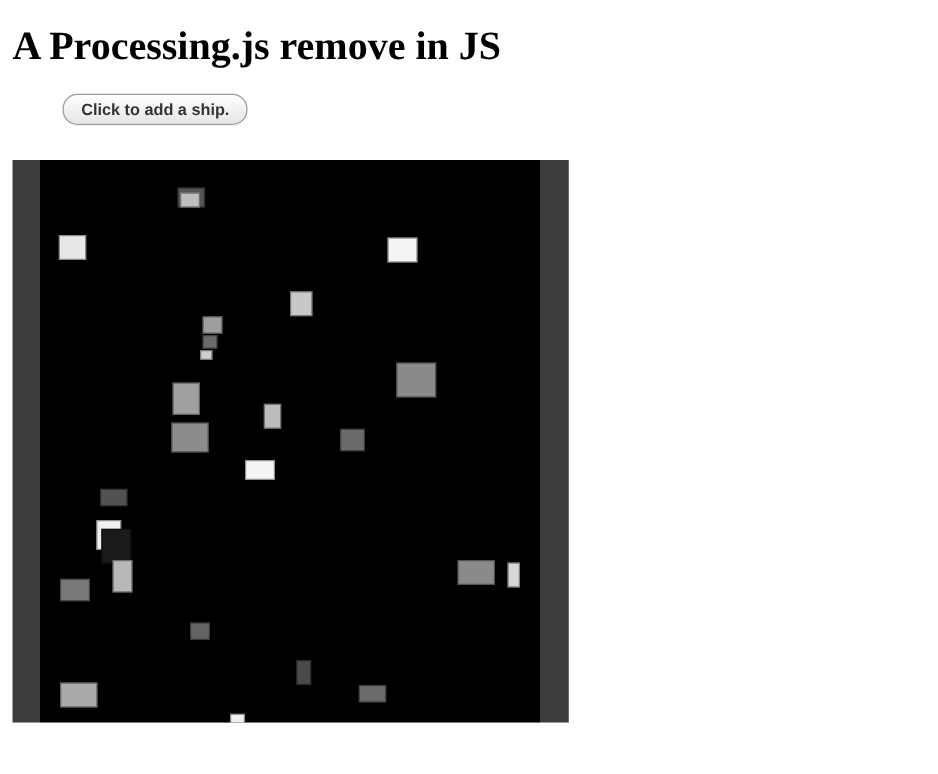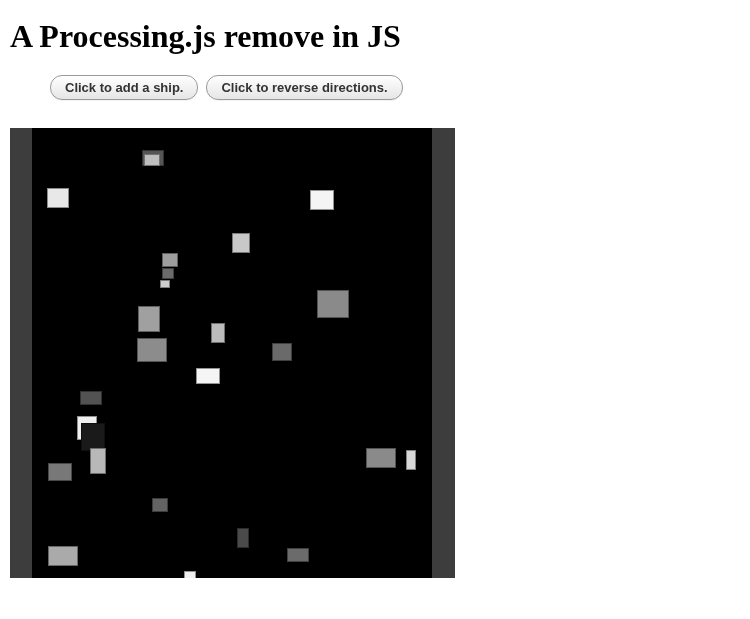--- a/index.html
+++ b/index.html
@@ -51,21 +51,20 @@
       border: 1px solid rgba(0,0,0,0.4);
     }
   </style>
 </head>
 <body>
 
 <h1>A Processing.js remove in JS</h1>
 
 <div class="button-row">
   <button>Click to add a ship.</button>
-  <button>Click to reverse directions.</button>
 </div>
 
 <div class="canvas-wrap" style="width: 445px; height: 450px; background: rgb(61, 61, 61);">
   <div class="canvas-inner" id="canvas-inner" style="left: 22px; width: 400px; background: rgb(0, 0, 0);">
       <div class="ship" style="left: 110px; top: 22px; width: 20px; height: 14px; background: rgb(85, 85, 85);"></div>
       <div class="ship" style="left: 112px; top: 26px; width: 14px; height: 10px; background: rgb(191, 191, 191);"></div>
       <div class="ship" style="left: 15px; top: 60px; width: 20px; height: 18px; background: rgb(232, 232, 232);"></div>
       <div class="ship" style="left: 278px; top: 62px; width: 22px; height: 18px; background: rgb(245, 245, 245);"></div>
       <div class="ship" style="left: 200px; top: 105px; width: 16px; height: 18px; background: rgb(200, 200, 200);"></div>
       <div class="ship" style="left: 130px; top: 125px; width: 14px; height: 12px; background: rgb(158, 158, 158);"></div>

